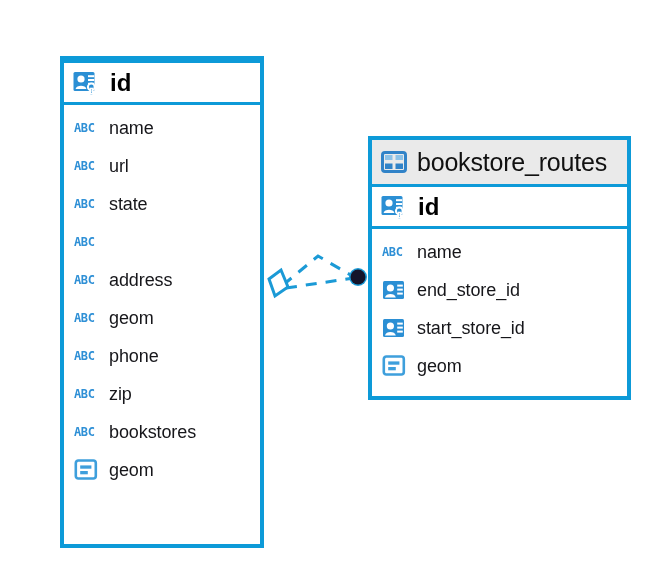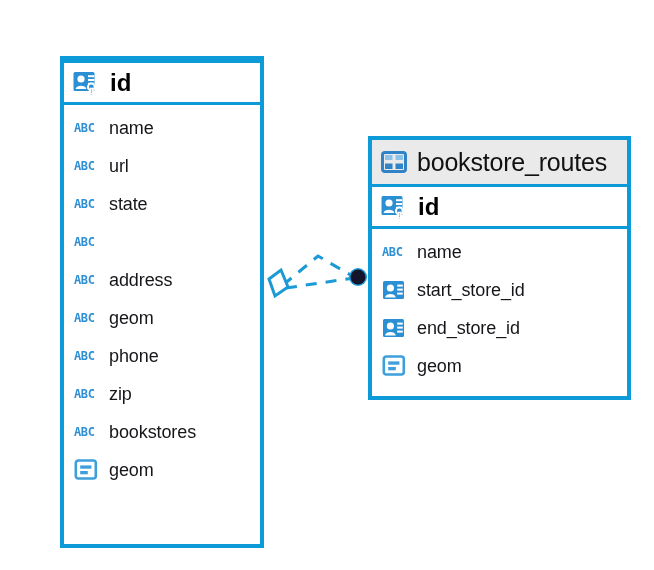--- a/index.html
+++ b/index.html
@@ -287,35 +287,35 @@
         <span class="icon">
           <svg width="26" height="24" viewBox="0 0 26 24">
             <rect x="1" y="3" width="21" height="18" rx="1.5" fill="#2b8fd4"></rect>
             <circle cx="8.4" cy="10" r="3.6" fill="#ffffff"></circle>
             <path d="M 3 19.4 C 3.8 14.9 13 14.9 13.8 19.4 Z" fill="#ffffff"></path>
             <rect x="15.2" y="6.6" width="5.6" height="2" fill="#ffffff"></rect>
             <rect x="15.2" y="10.6" width="5.6" height="2" fill="#ffffff"></rect>
             <rect x="15.2" y="14.6" width="5.6" height="2" fill="#ffffff"></rect>
           </svg>
         </span>
-        <span class="field-label">start_store_id</span>
+        <span class="field-label">end_store_id</span>
       </div>
 
       <div class="field-row">
         <span class="icon">
           <svg width="26" height="24" viewBox="0 0 26 24">
             <rect x="1" y="3" width="21" height="18" rx="1.5" fill="#2b8fd4"></rect>
             <circle cx="8.4" cy="10" r="3.6" fill="#ffffff"></circle>
             <path d="M 3 19.4 C 3.8 14.9 13 14.9 13.8 19.4 Z" fill="#ffffff"></path>
             <rect x="15.2" y="6.6" width="5.6" height="2" fill="#ffffff"></rect>
             <rect x="15.2" y="10.6" width="5.6" height="2" fill="#ffffff"></rect>
             <rect x="15.2" y="14.6" width="5.6" height="2" fill="#ffffff"></rect>
           </svg>
         </span>
-        <span class="field-label">end_store_id</span>
+        <span class="field-label">start_store_id</span>
       </div>
 
       <div class="field-row">
         <span class="icon">
           <svg width="26" height="24" viewBox="0 0 26 24">
             <rect x="1.8" y="2.5" width="20" height="18" rx="2.5" ry="2.5" fill="#ffffff" stroke="#3e9fdc" stroke-width="2.6"></rect>
             <rect x="6.2" y="7.4" width="11.2" height="3.3" fill="#3e9fdc"></rect>
             <rect x="6.2" y="13" width="7.6" height="3.3" fill="#3e9fdc"></rect>
           </svg>
         </span>

